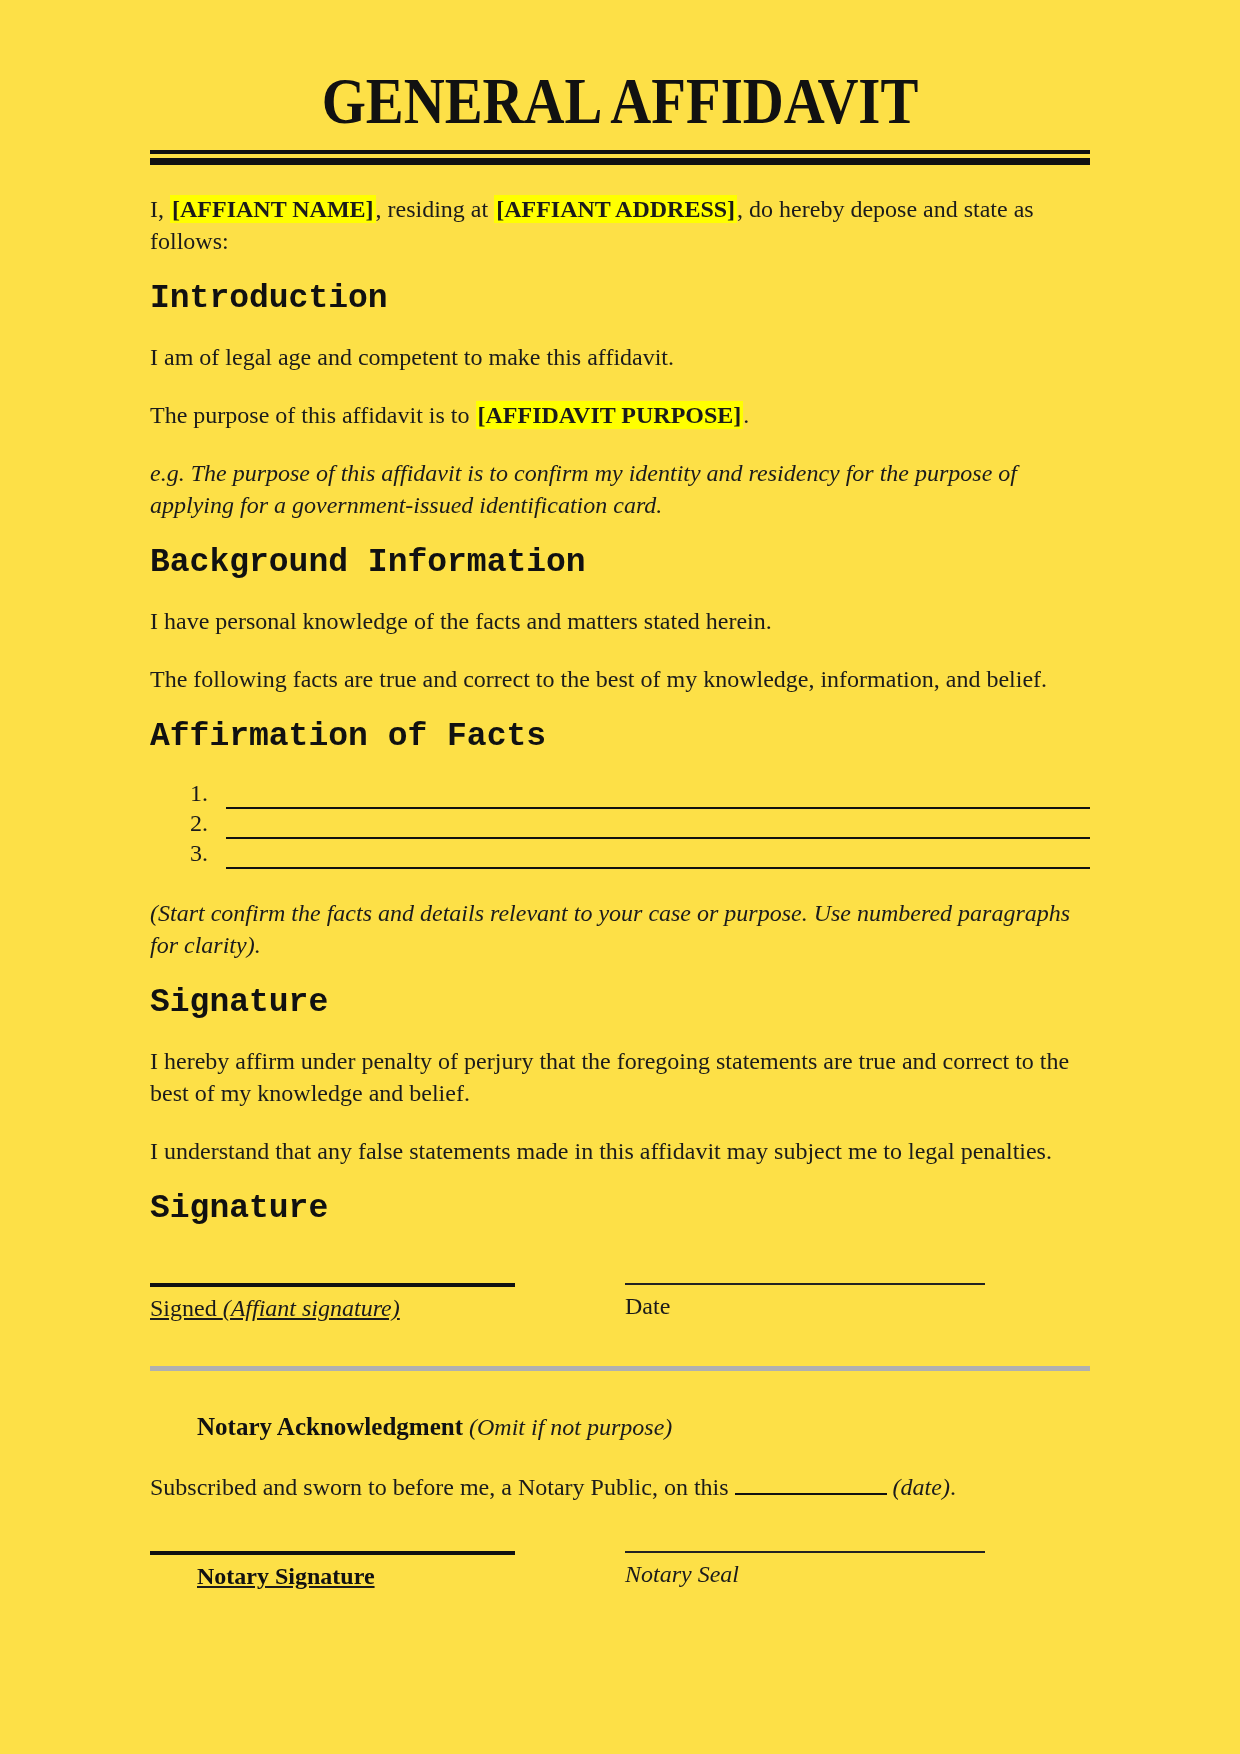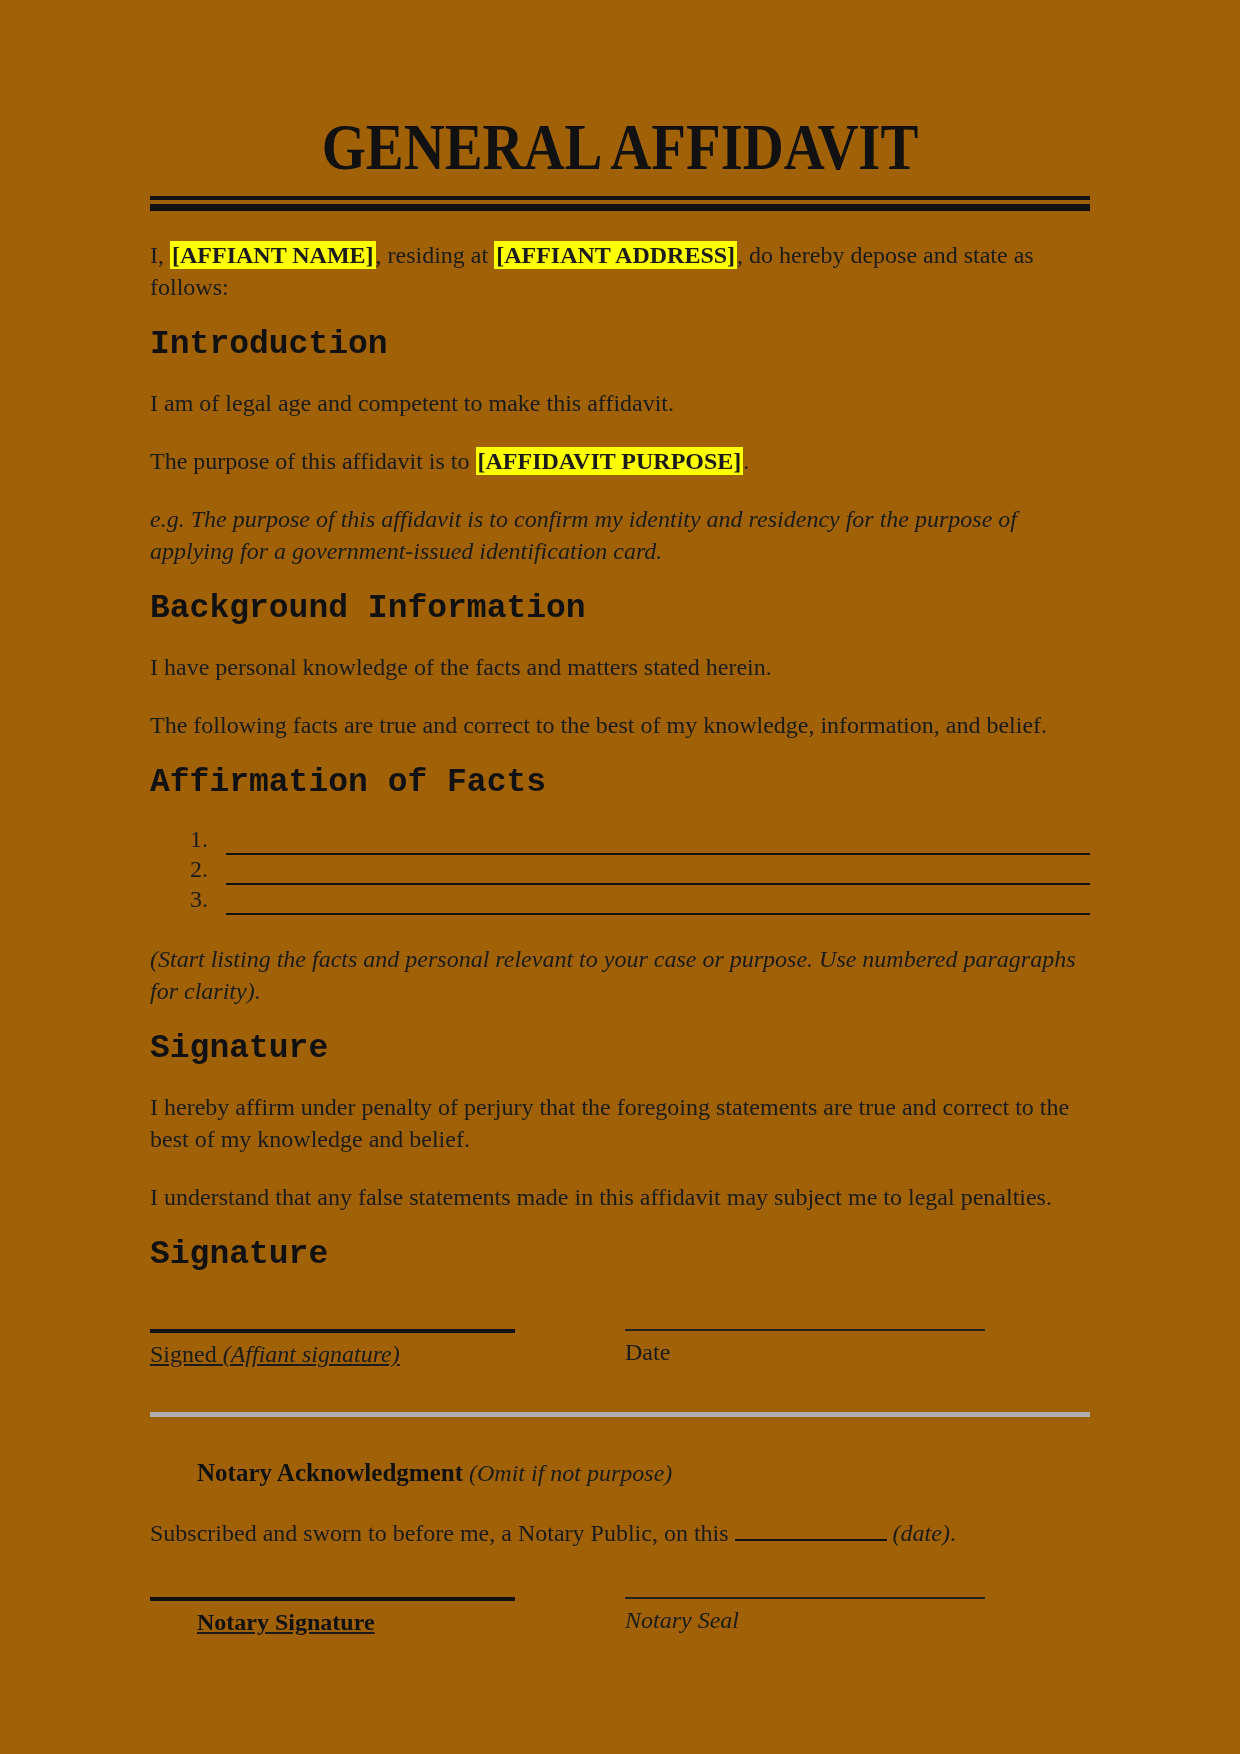--- a/index.html
+++ b/index.html
@@ -6,22 +6,22 @@
     margin: 0;
     padding: 0;
     background: #ffffff;
   }
   .page {
     position: relative;
     width: 1240px;
     height: 1754px;
     box-sizing: border-box;
     margin: 0 auto;
-    padding: 110px 150px 0 150px;
-    background: #a16207;
+    padding: 64px 150px 0 150px;
+    background: #fde047;
     color: #1b1b1b;
     font-family: "Liberation Serif", "DejaVu Serif", serif;
     font-size: 24px;
     line-height: 32px;
     overflow: hidden;
   }
   h1.doc-title {
     margin: 0 0 12px 0;
     text-align: center;
     font-size: 66px;
@@ -131,21 +131,21 @@
     <div class="fact-row">
       <span class="fact-num">2.</span>
       <span class="fact-line"></span>
     </div>
     <div class="fact-row">
       <span class="fact-num">3.</span>
       <span class="fact-line"></span>
     </div>
   </div>
 
-  <p class="body-p em">(Start listing the facts and personal relevant to your case or purpose. Use numbered paragraphs for clarity).</p>
+  <p class="body-p em">(Start confirm the facts and details relevant to your case or purpose. Use numbered paragraphs for clarity).</p>
 
   <h2 class="sec-h">Signature</h2>
 
   <p class="body-p">I hereby affirm under penalty of perjury that the foregoing statements are true and correct to the best of my knowledge and belief.</p>
 
   <p class="body-p">I understand that any false statements made in this affidavit may subject me to legal penalties.</p>
 
   <h2 class="sec-h">Signature</h2>
 
   <div class="sig-row">

